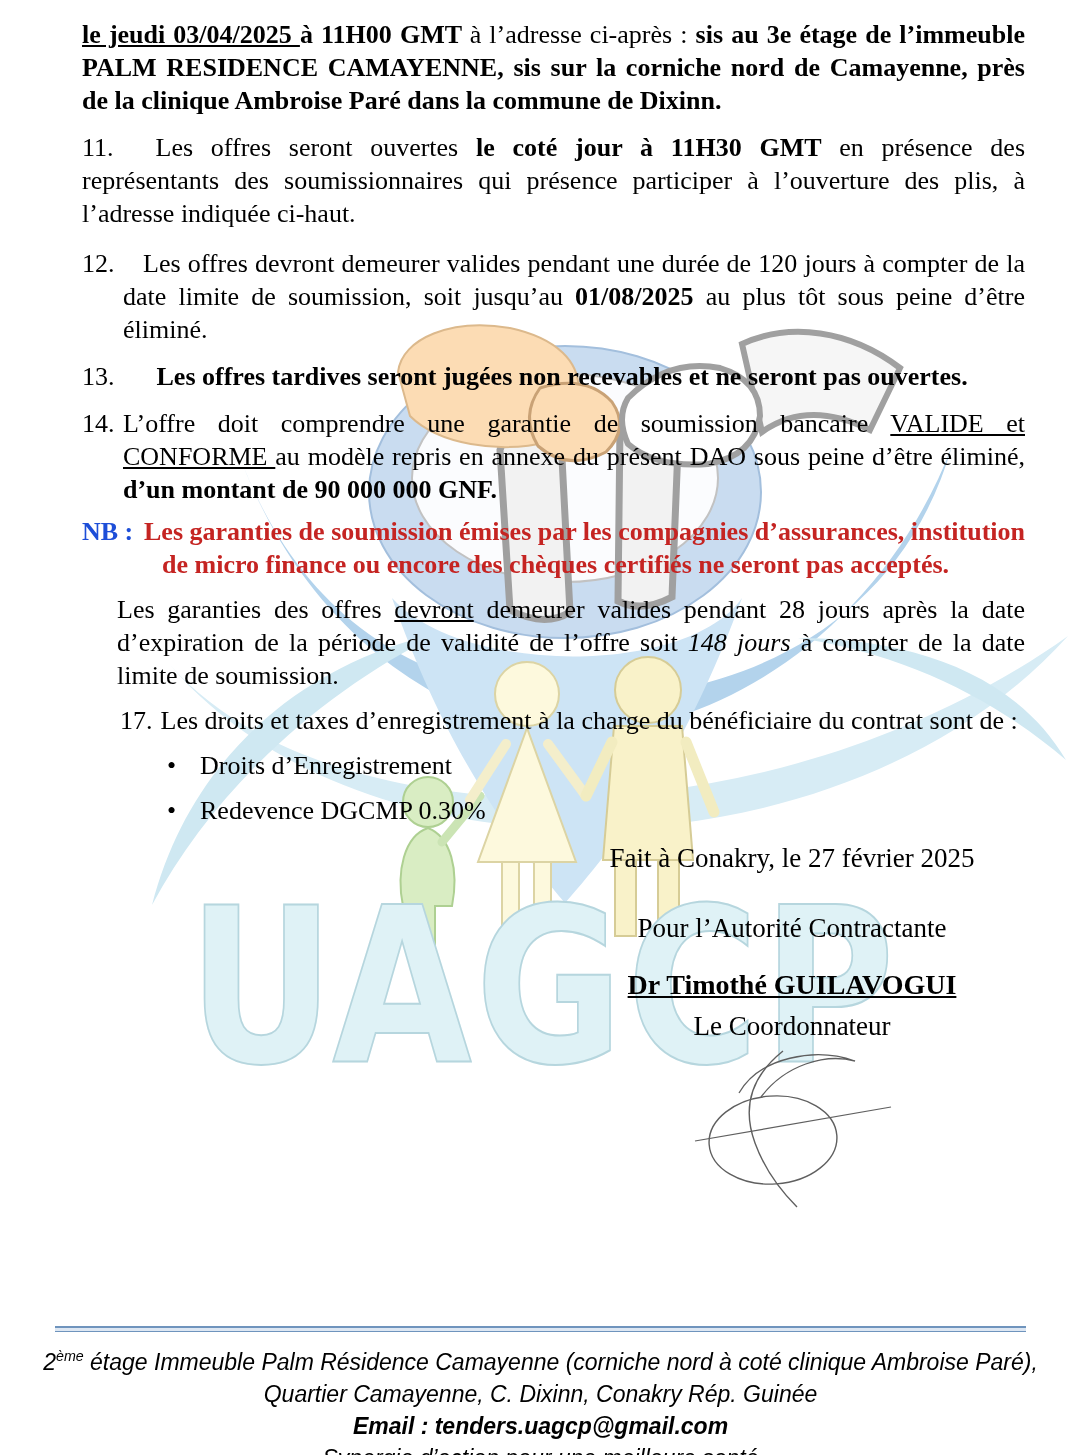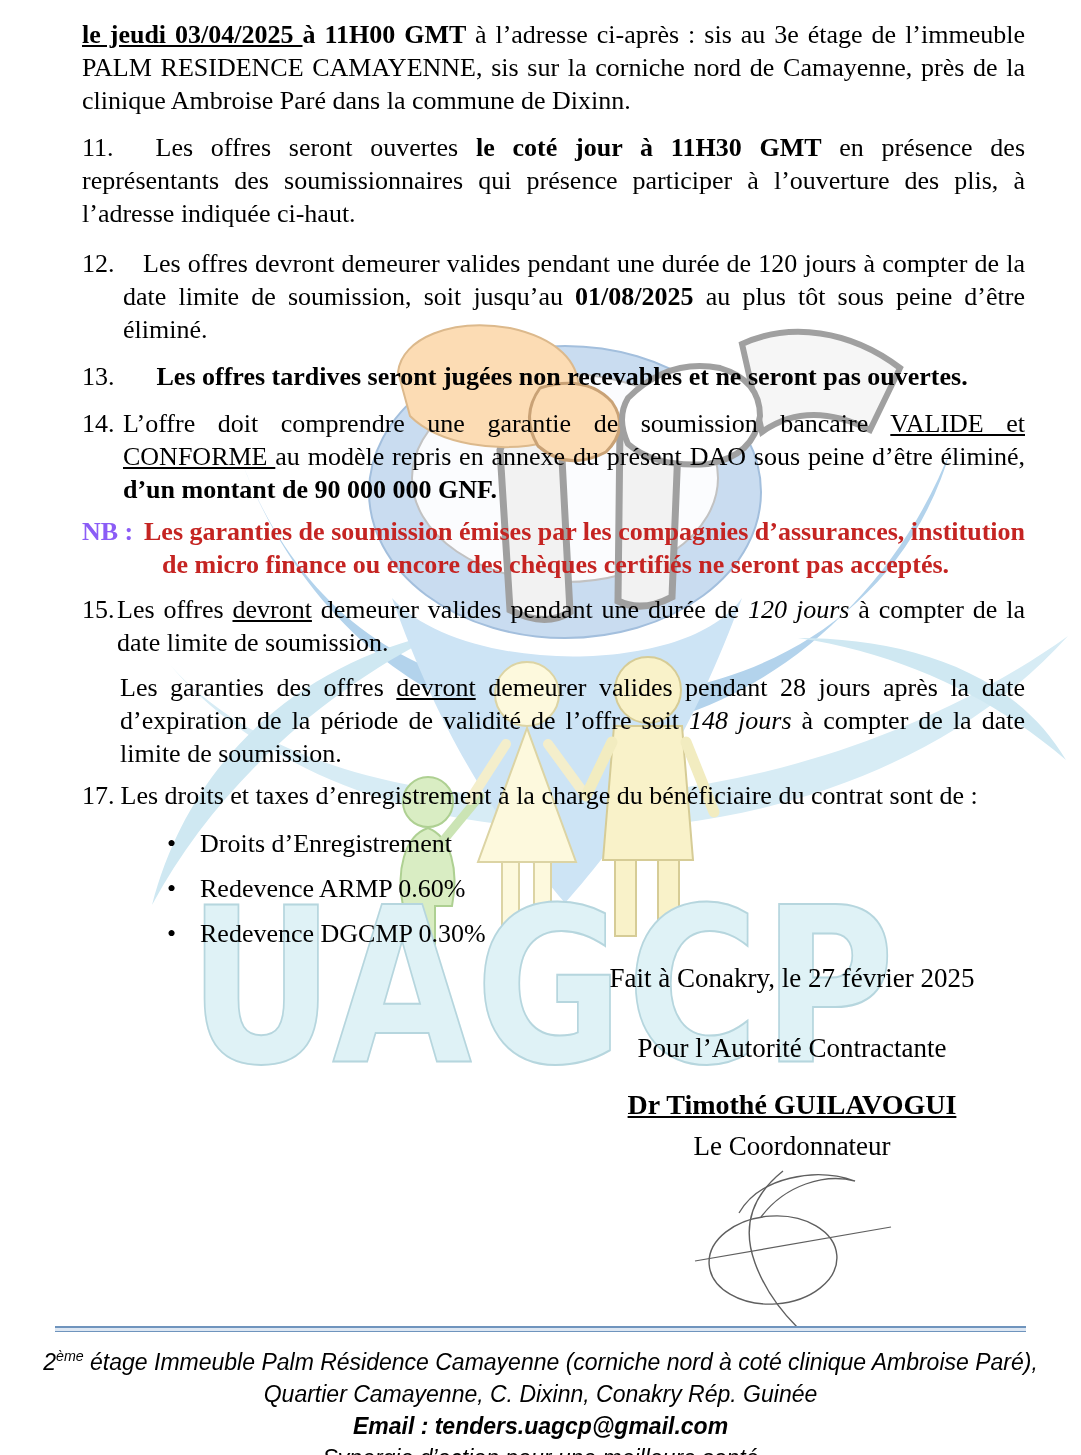--- a/index.html
+++ b/index.html
@@ -93,32 +93,30 @@
       <rect x="658" y="860" width="21" height="76" fill="#f9f2c9" stroke="#d6cc96" stroke-width="2"></rect>
       <path d="M612,742 L586,796" stroke="#f2ecc0" stroke-width="11" stroke-linecap="round"></path>
       <path d="M686,742 L714,812" stroke="#f2ecc0" stroke-width="11" stroke-linecap="round"></path>
     </g>
 
     <text x="543" y="1062" text-anchor="middle" font-size="215" font-weight="bold" font-family="'DejaVu Sans',sans-serif" fill="#dff2f6" stroke="#b6d6de" stroke-width="2" letter-spacing="4" textLength="710" lengthAdjust="spacingAndGlyphs">UAGCP</text>
   </svg>
 
   <div class="content">
     <div id="doc-body">
-        <p class="blk"><span style="font-weight: bold; text-decoration: underline; margin-top: 36px;">le jeudi 03/04/2025 </span><span style="font-weight: bold;">à 11H00 GMT </span><span>à l’adresse ci-après : </span><span style="font-weight: normal;">sis au 3e étage de l’immeuble PALM RESIDENCE CAMAYENNE, sis sur la corniche nord de Camayenne, près de la clinique Ambroise Paré dans la commune de Dixinn.</span></p>
+        <p class="blk"><span style="font-weight: bold; text-decoration: underline; margin-top: 36px;">le jeudi 03/04/2025 </span><span style="font-weight: bold;">à 11H00 GMT </span><span>à l’adresse ci-après : </span><span style="font-weight: bold;">sis au 3e étage de l’immeuble PALM RESIDENCE CAMAYENNE, sis sur la corniche nord de Camayenne, près de la clinique Ambroise Paré dans la commune de Dixinn.</span></p>
         <p class="blk"><span>11.</span><span class="tab"></span><span>Les offres seront ouvertes </span><span style="font-weight: bold;">le coté jour à 11H30 GMT</span><span> en présence des représentants des soumissionnaires qui présence participer à l’ouverture des plis, à l’adresse indiquée ci-haut.</span></p>
         <p class="blk hang"><span class="num-abs">12.</span><span>Les offres devront demeurer valides pendant une durée de 120 jours à compter de la date limite de soumission, soit jusqu’au </span><span style="font-weight: bold;">01/08/2025</span><span> au plus tôt sous peine d’être éliminé.</span></p>
         <p class="blk"><span>13.</span><span class="tab"></span><span style="font-weight: bold;">Les offres tardives seront jugées non recevables et ne seront pas ouvertes.</span></p>
         <p class="blk hang"><span class="num-abs">14.</span><span>L’offre doit comprendre une garantie de soumission bancaire </span><span style="text-decoration: underline;">VALIDE et CONFORME </span><span>au modèle repris en annexe du présent DAO sous peine d’être éliminé, </span><span style="font-weight: bold;">d’un montant de 90 000 000 GNF.</span></p>
-        <p class="blk nb"><span class="nb-label" style="color: #8b5cf6;">NB :</span><span style="font-weight: bold; color: rgb(197, 36, 34);">Les garanties de soumission émises par les compagnies d’assurances, institution de micro finance ou encore des chèques certifiés ne seront pas acceptés.</span></p>
-        <p class="blk hang"><span class="num-abs">15.</span><span>Les offres </span><span style="text-decoration: underline;">devront</span><span> demeurer valides pendant une durée de </span><span style="font-style: italic;">120 jours</span><span> à compter de la date limite de soumission.</span></p>
+        <p class="blk nb"><span class="nb-label" style="color: #1d4ed8;">NB :</span><span style="font-weight: bold; color: rgb(197, 36, 34);">Les garanties de soumission émises par les compagnies d’assurances, institution de micro finance ou encore des chèques certifiés ne seront pas acceptés.</span></p>
         <p class="blk"><span>Les garanties des offres </span><span style="text-decoration: underline;">devront</span><span> demeurer valides pendant 28 jours après la date d’expiration de la période de validité de l’offre soit </span><span style="font-style: italic;">148 jours</span><span> à compter de la date limite de soumission.</span></p>
         <p class="blk"><span>17.</span><span class="tab"></span><span>Les droits et taxes d’enregistrement à la charge du bénéficiaire du contrat sont de :</span></p>
         <ul class="bullets">
           <li>Droits d’Enregistrement</li>
-          <li>Redevence ARMP 0.60%</li>
           <li>Redevence DGCMP 0.30%</li>
         </ul>
       </div>
 
     <div class="sig-block">
       <p class="sig-date">Fait à Conakry, le 27 février 2025</p>
       <p class="sig-auth">Pour l’Autorité Contractante</p>
       <p class="sig-name">Dr Timothé GUILAVOGUI</p>
       <p class="sig-title">Le Coordonnateur</p>
       <svg class="sig-scribble" width="230" height="168" viewBox="0 0 230 168" aria-hidden="true">

